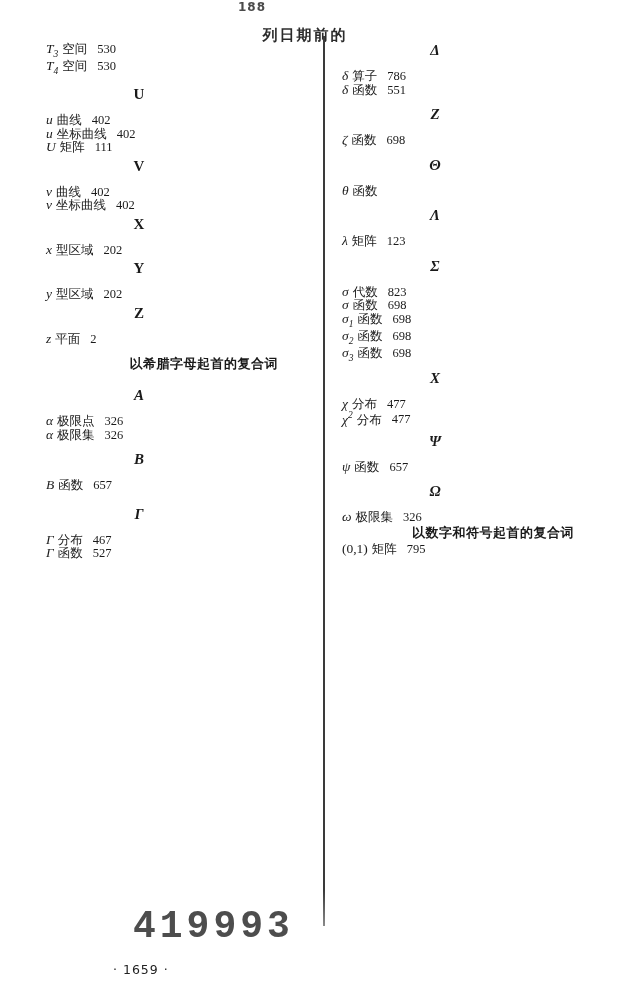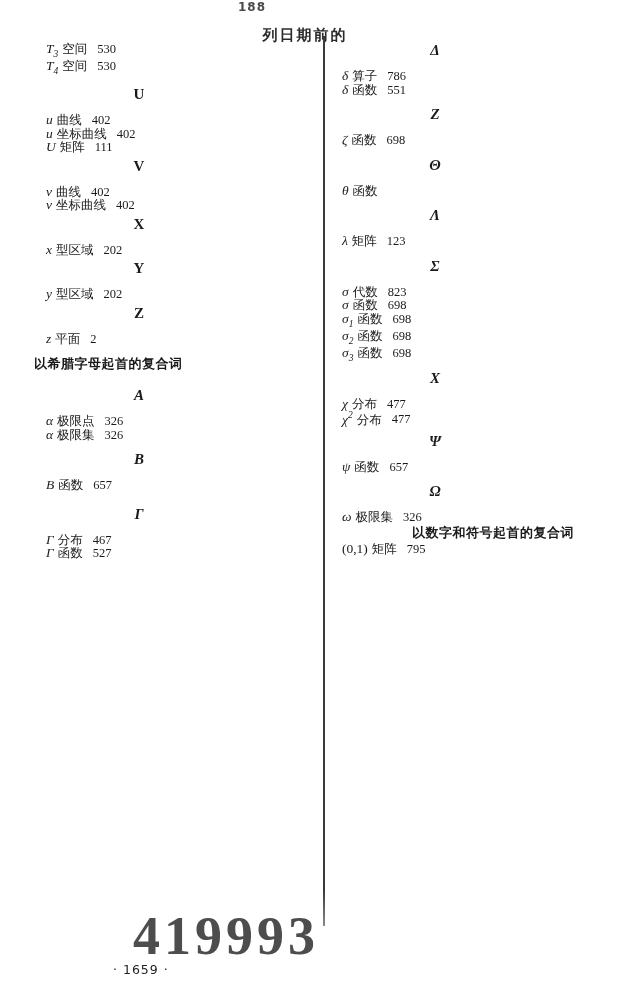--- a/index.html
+++ b/index.html
@@ -98,41 +98,41 @@
     font-family: "Liberation Serif", serif;
     padding-right: 60px;
   }
   .letter.gk {
     font-style: italic;
   }
   .section-title {
     font-weight: bold;
     font-size: 13px;
     font-family: "DejaVu Sans", sans-serif;
-    text-align: left;
+    text-align: right;
     padding-right: 26px;
     letter-spacing: 0.5px;
   }
   .section-title.indent {
     text-align: right;
     padding-left: 54px;
   }
   
   .sp4  { height: 4px; }
   .sp7  { height: 7px; }
   .sp10 { height: 10px; }
   .sp14 { height: 14px; }
 
   
   .stamp {
     position: absolute;
     left: 133px;
     top: 905px;
-    font-size: 54px;
-    font-family: Liberation Serif, serif;
+    font-size: 38px;
+    font-family: Liberation Mono, monospace;
     color: #2e2e2e;
     letter-spacing: 4px;
     font-weight: bold;
     opacity: 0.85;
   }
   .folio {
     position: absolute;
     left: 113px;
     top: 962px;
     font-size: 12.5px;

